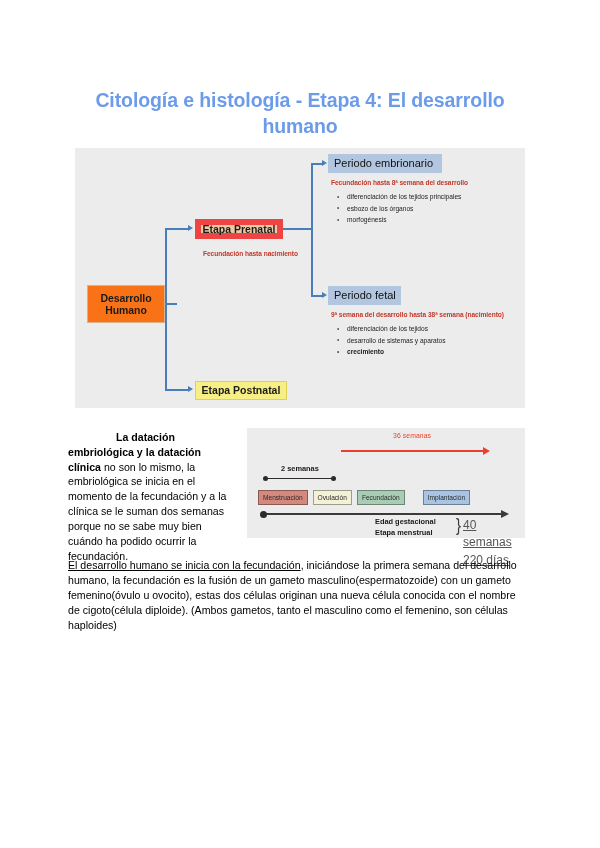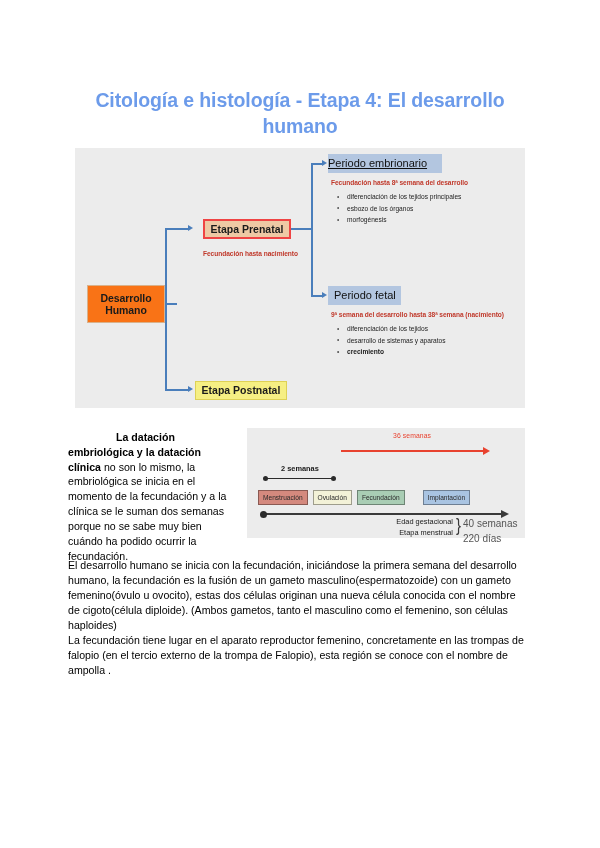--- a/index.html
+++ b/index.html
@@ -62,26 +62,26 @@
     left: 12px;
     top: 137px;
     width: 78px;
     height: 38px;
     background: #f97316;
     border: 1px solid #d9b18a;
     font-size: 10.5px;
     letter-spacing: -0.1px;
   }
   .node-prenatal {
-    left: 128px;
+    left: 120px;
     top: 71px;
     width: 88px;
     height: 20px;
     background: #eec9a4;
-    border: 2px solid #ef4444;
+    border: 6px solid #ef4444;
     font-size: 10.5px;
   }
   .node-postnatal {
     left: 120px;
     top: 233px;
     width: 92px;
     height: 19px;
     background: #f6ef83;
     border: 1px solid #ded156;
     font-size: 10.5px;
@@ -89,21 +89,21 @@
   .node-embrionario {
     left: 253px;
     top: 6px;
     width: 114px;
     height: 19px;
     background: #b3c6e0;
     font-size: 11px;
     font-weight: normal;
     color: #111;
     justify-content: flex-start;
-    text-decoration: underline;
+    padding-left: 6px;
   }
   .node-fetal {
     left: 253px;
     top: 138px;
     width: 73px;
     height: 19px;
     background: #b3c6e0;
     font-size: 11px;
     font-weight: normal;
     color: #111;
@@ -247,54 +247,54 @@
     left: 254px; top: 81.5px;
     width: 0; height: 0;
     border-top: 4.5px solid transparent;
     border-bottom: 4.5px solid transparent;
     border-left: 8px solid #3a3a3a;
   }
   .tl-agelabels {
     position: absolute;
     left: 128px; top: 89px;
     font-size: 7.4px;
-    font-weight: normal;
+    font-weight: bold;
     line-height: 1.45;
-    text-align: right;
     width: 78px;
     color: #1a1a1a;
   }
   .tl-brace {
     position: absolute;
     left: 209px; top: 89px;
     font-size: 15px;
     line-height: 1;
     color: #3a3a3a;
     transform: scaleY(1.25);
   }
   .tl-agevalues {
     position: absolute;
     left: 216px; top: 89px;
-    font-size: 10px;
+    font-size: 12px;
     line-height: 1.45;
     color: #555;
+    text-decoration: underline;
   }
 
   
   .body-text {
     position: absolute;
     left: 68px;
     top: 558px;
     width: 462px;
     font-size: 10.6px;
     line-height: 1.42;
     color: #000;
   }
   .body-text p { margin: 0; }
-  .body-text .u { }
+  .body-text .u { text-decoration: underline; }
   .dashlist { margin: 0; padding: 0; list-style: none; }
   .dashlist li {
     position: relative;
     padding-left: 38px;
     line-height: 1.55;
   }
   .dashlist li::before {
     content: "-";
     position: absolute;
     left: 20px;
@@ -378,16 +378,15 @@
     </div>
     <div class="tl-brace">}</div>
     <div class="tl-agevalues">
       <div>40 semanas</div>
       <div>220 días</div>
     </div>
   </div>
 
   <div class="body-text">
     <p><span class="u">El desarrollo humano se inicia con la fecundación</span><span>, iniciándose la primera semana del desarrollo humano, la fecundación  es la fusión de un gameto masculino(espermatozoide) con un gameto femenino(óvulo u ovocito), estas dos células originan una nueva célula conocida con el nombre de cigoto(célula diploide). (Ambos gametos, tanto el masculino como el femenino, son células haploides)</span></p>
-    <p>La fecundación tiene lugar en el aparato reproductor femenino, concretamente en las trompas de falopio (en el tercio externo de la trompa de Falopio), esta región se conoce con el nombre de ampolla .</p>
   </div>
 
 </div>
 
 </body></html>

